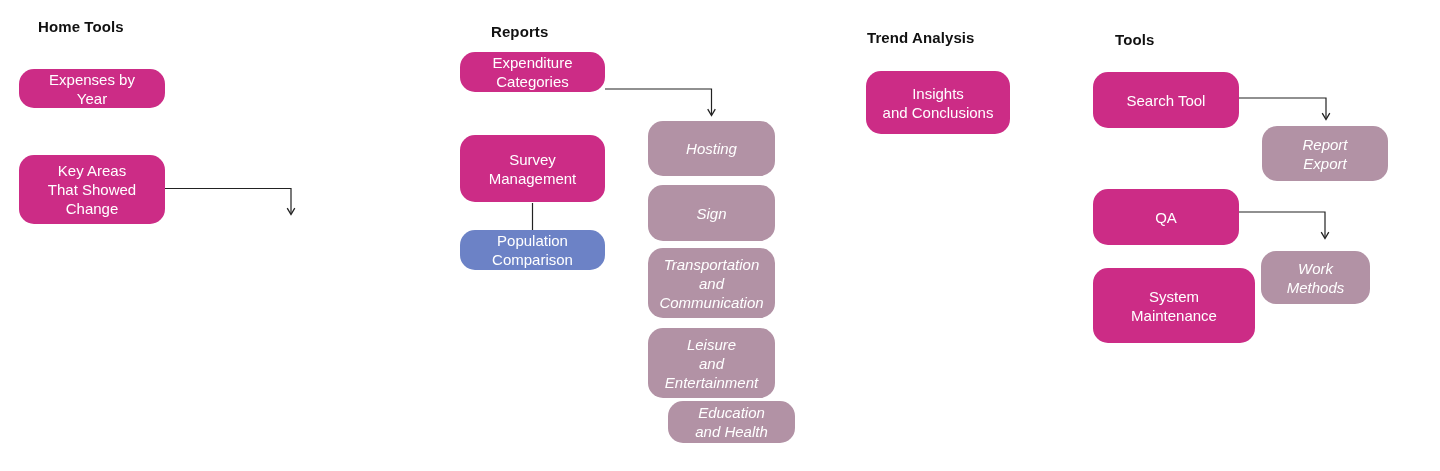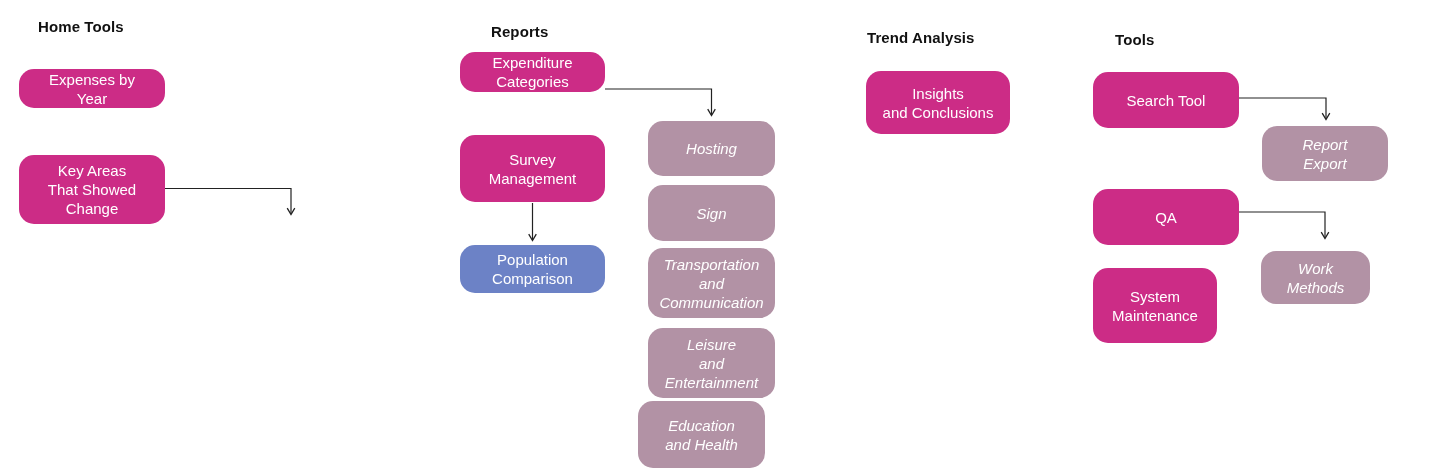--- a/index.html
+++ b/index.html
@@ -85,38 +85,38 @@
   <div class="node primary" style="left:19px; top:69px; width:146px; height:39px">Expenses by
 Year</div>
   <div class="node primary" style="left:19px; top:155px; width:146px; height:69px">Key Areas
 That Showed
 Change</div>
 
   <div class="node primary" style="left:460px; top:52px; width:145px; height:40px">Expenditure
 Categories</div>
   <div class="node primary" style="left:460px; top:135px; width:145px; height:67px">Survey
 Management</div>
-  <div class="node blue" style="left:460px; top:245px; width:145px; height:48px">Population
+  <div class="node blue" style="left:460px; top:230px; width:145px; height:40px">Population
 Comparison</div>
 
   <div class="node muted" style="left:648px; top:121px; width:127px; height:55px">Hosting</div>
   <div class="node muted" style="left:648px; top:185px; width:127px; height:56px">Sign</div>
   <div class="node muted" style="left:648px; top:248px; width:127px; height:70px">Transportation
 and
 Communication</div>
   <div class="node muted" style="left:648px; top:328px; width:127px; height:70px">Leisure
 and
 Entertainment</div>
-  <div class="node muted" style="left:638px; top:401px; width:127px; height:67px">Education
+  <div class="node muted" style="left:668px; top:401px; width:127px; height:42px">Education
 and Health</div>
 
   <div class="node primary" style="left:866px; top:71px; width:144px; height:63px">Insights
 and Conclusions</div>
 
   <div class="node primary" style="left:1093px; top:72px; width:146px; height:56px">Search Tool</div>
   <div class="node muted" style="left:1262px; top:126px; width:126px; height:55px">Report
 Export</div>
   <div class="node primary" style="left:1093px; top:189px; width:146px; height:56px">QA</div>
   <div class="node muted" style="left:1261px; top:251px; width:109px; height:53px">Work Methods</div>
-  <div class="node primary" style="left:1093px; top:268px; width:124px; height:75px">System
+  <div class="node primary" style="left:1093px; top:268px; width:162px; height:75px">System
 Maintenance</div>
 
 </div>
 
 </body></html>

